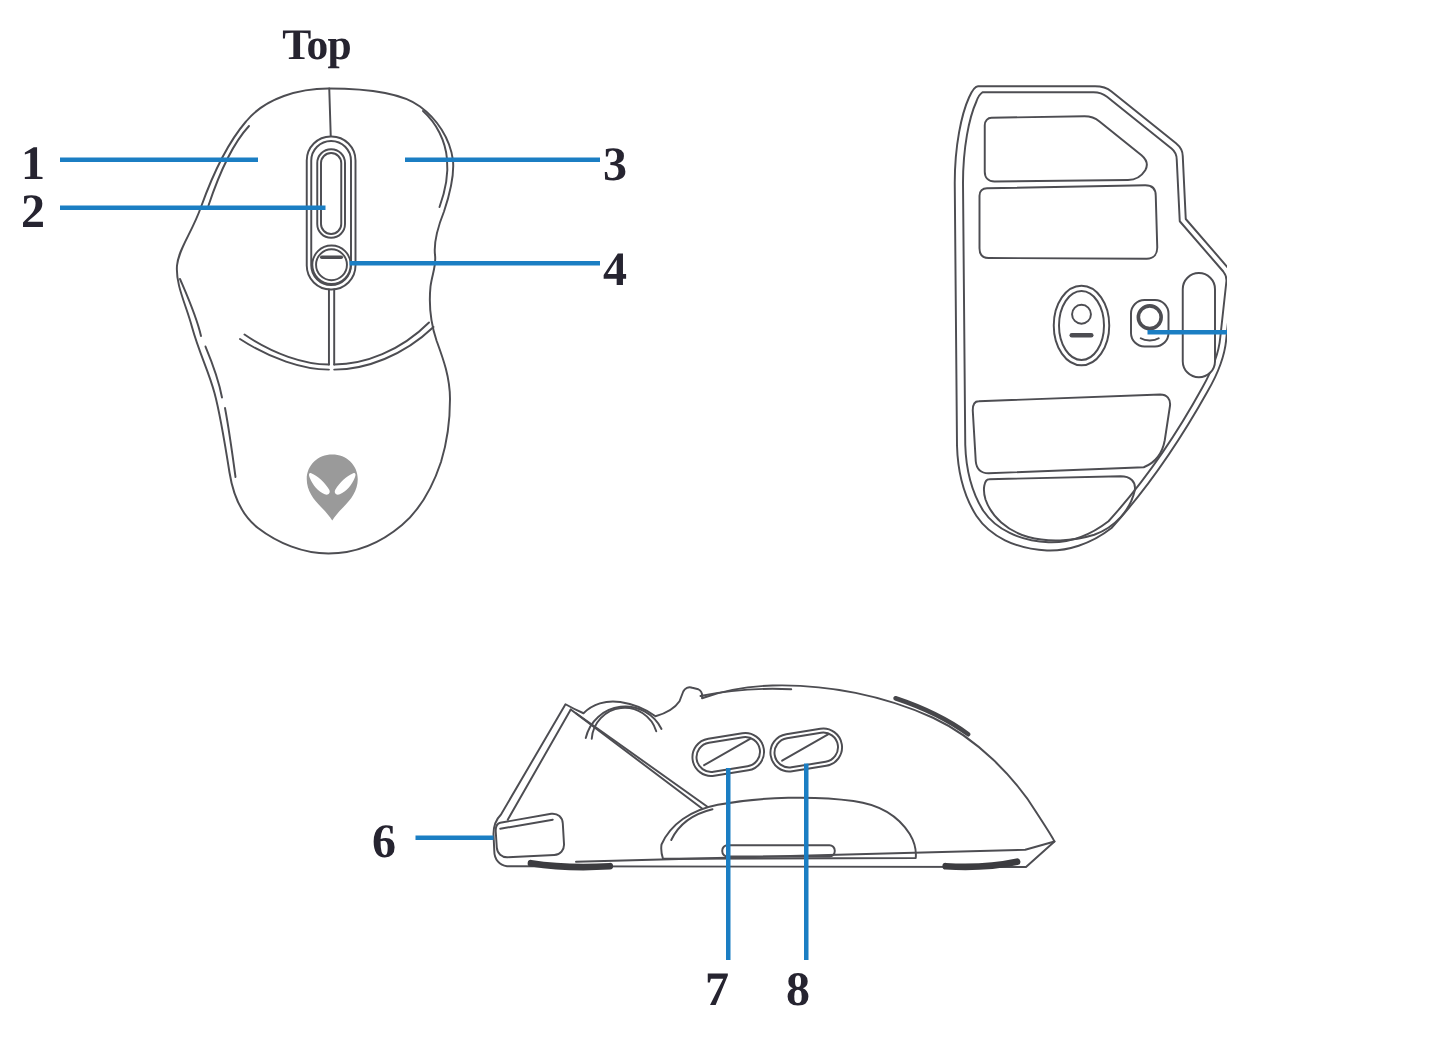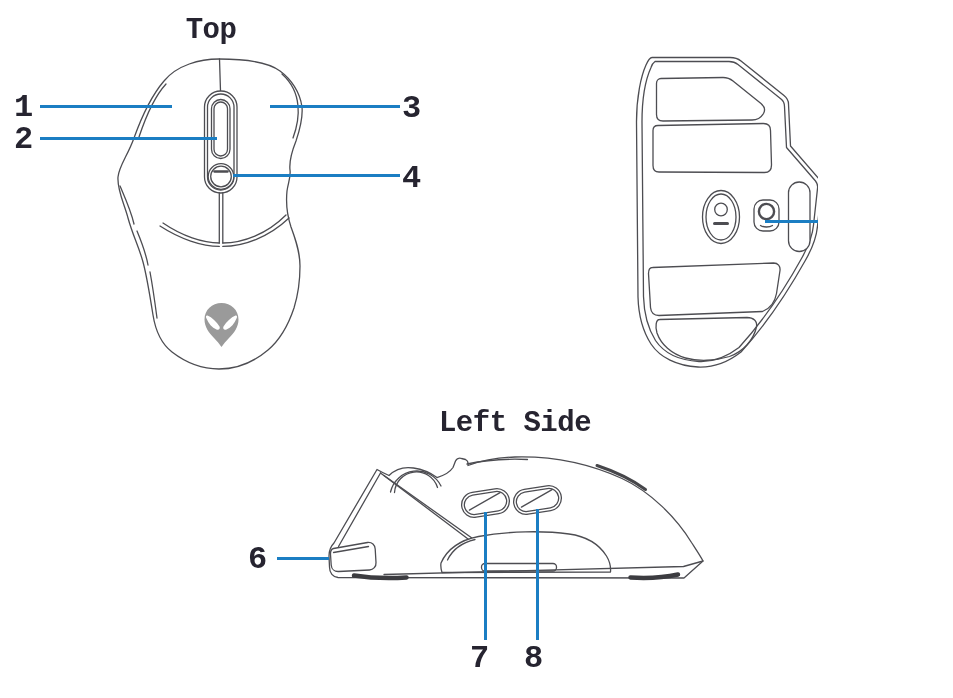--- a/index.html
+++ b/index.html
@@ -1,18 +1,18 @@
 <!DOCTYPE html>
 <html style="--background: #ffffff; --accent: #1b7ec3; --label: #262430; --outline: #4d4d52; --logo: #9a9a9a;"><head>
 <meta charset="utf-8">
 <style>
   html,body{margin:0;padding:0;background:#fff;}
   .stage{
     position:relative;width:818px;height:698px;background:var(--background,#fff);
-    font-family:Liberation Mono, monospace;overflow:hidden;
+    font-family:Liberation Serif, serif;overflow:hidden;
   }
   .art{position:absolute;left:0;top:0;}
   .art *{stroke:var(--outline,#4d4d52);stroke-width:1.3;fill:none;stroke-linecap:round;stroke-linejoin:round;}
   .art .body{fill:#ffffff;}
   .art .logo-fill{fill:var(--logo,#9a9a9a);stroke:none;}
   .art .eye{fill:#ffffff;stroke:none;}
   .art .foot{stroke:#3c3c40;stroke-width:4.5;}
   .art .band{stroke:#46464a;stroke-width:3;}
   .art .thick{stroke-width:2.4;}
   .art .slotline{stroke-width:3;}
@@ -141,21 +141,20 @@
       </g>
       <g transform="rotate(-9 537.5 500)">
         <rect class="body" x="513.5" y="487.5" width="48" height="25" rx="12.5"></rect>
         <rect x="516.2" y="490.2" width="42.6" height="19.6" rx="9.8"></rect>
         <path d="M520.5 504.5 L553.5 492"></path>
       </g>
     </g>
   </svg>
 
   <div class="vtitle" style="left:101px;top:15px;">Top</div>
-  <div class="vtitle" style="left:405px;top:408px;">Left Side</div>
 
   <div class="num" style="left:14px;top:92px;">1</div>
   <div class="hline" style="left:40px;top:105px;width:132px;"></div>
 
   <div class="num" style="left:14px;top:124px;">2</div>
   <div class="hline" style="left:40px;top:137px;width:177px;"></div>
 
   <div class="num" style="left:402px;top:93px;">3</div>
   <div class="hline" style="left:270px;top:105px;width:130px;"></div>
 

